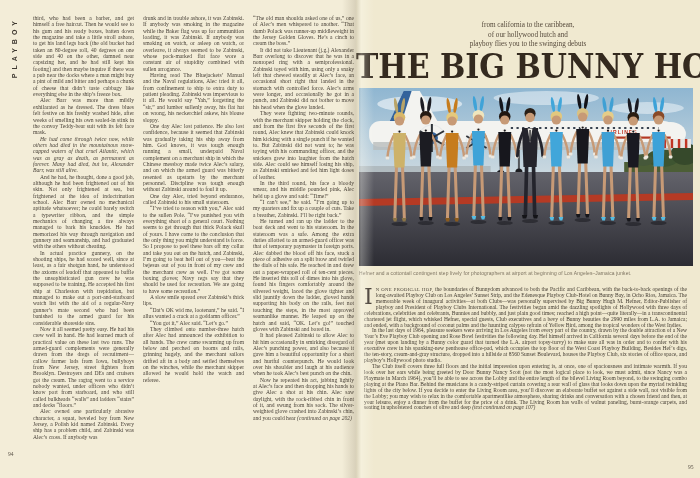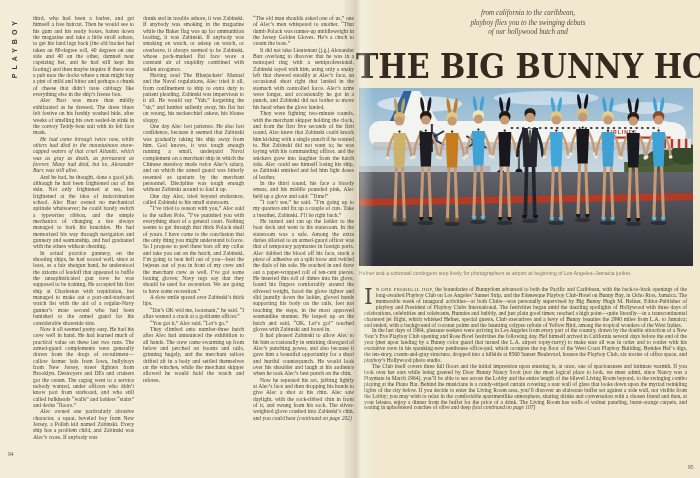--- a/index.html
+++ b/index.html
@@ -11,21 +11,21 @@
           background:linear-gradient(90deg,rgba(100,85,55,0) 0%,rgba(90,74,45,.17) 42%,rgba(255,255,246,.32) 60%,rgba(100,85,55,0) 100%);}
   .spine{position:absolute;left:11px;top:17px;writing-mode:vertical-rl;transform:rotate(180deg);
          font-family:"Liberation Sans",sans-serif;font-weight:bold;font-size:7px;letter-spacing:4px;color:#3e3830;}
   .cols{position:absolute;left:33px;top:15px;width:321px;height:452px;display:flex;gap:9px;}
   .col{flex:1 1 0;font-size:5.6px;line-height:6.35px;text-align:justify;color:#4a433a;overflow:hidden;}
   .col p{margin:0;text-indent:7px;}
   .col p.noindent{text-indent:0;}
   .col p.italic{font-style:italic;}
   .folio-left{position:absolute;left:8px;top:451px;font-size:5.6px;color:#5c554a;}
   .folio-right{position:absolute;left:332px;top:464px;font-size:5.6px;color:#5c554a;}
-  .intro{position:absolute;left:0;top:9px;width:100%;text-align:center;font-style:italic;
+  .intro{position:absolute;left:0;top:21px;width:100%;text-align:center;
          font-size:7.2px;line-height:9.7px;color:#55493b;}
   .bigtitle{position:absolute;left:0;top:50px;width:100%;text-align:center;
             font-family:"DejaVu Serif",serif;font-weight:bold;font-size:30px;line-height:1;
             color:#342a1f;letter-spacing:0px;transform:scaleY(1.12);transform-origin:50% 0;white-space:nowrap;}
   .photo{position:absolute;left:3px;top:88px;width:334px;height:178px;display:block;}
   .caption{position:absolute;left:3px;top:271px;width:334px;font-family:"Liberation Sans",sans-serif;
            font-size:4.9px;letter-spacing:.15px;color:#7b715f;}
   .bodytext{position:absolute;left:8px;top:287px;width:323px;font-size:5.5px;line-height:5.92px;
             text-align:justify;color:#443d33;}
   .bodytext p{margin:0;text-indent:8px;}
@@ -74,22 +74,22 @@
           <p class="indent">It had pleased Zabinski to allow Alec to hit him occasionally in smirking disregard of Alec’s punching power, and also because it gave him a beautiful opportunity for a short and hurtful counterpunch. He would look over his shoulder and laugh at his audience when he took Alec’s best punch on the chin.</p>
           <p class="indent">Now he repeated his act, jabbing lightly at Alec’s face and then dropping his hands to give Alec a shot at his chin. Alec saw daylight, with the rock-ribbed chin in front of it, and swung from his sock. The silver-weighted glove crashed into Zabinski’s chin, and you could hear<i> (continued on page 202)</i></p>
         </div>
     </div>
     <div class="folio-left">94</div>
   </div>
 
   <div class="page-right">
     <div class="intro">
         <div>from california to the caribbean,</div>
+        <div>of our hollywood hutch and</div>
         <div>playboy flies you to the swinging debuts</div>
-        <div>of our hollywood hutch and</div>
       </div>
     <div class="bigtitle">THE BIG BUNNY HOP</div>
 
     <svg class="photo" viewBox="0 0 330 178" preserveAspectRatio="none">
       <defs>
         <linearGradient id="g-sky" x1="0" y1="0" x2="0" y2="1">
           <stop offset="0%" stop-color="#8fb6d1"></stop>
           <stop offset="100%" stop-color="#cfdbe1"></stop>
         </linearGradient>
         <linearGradient id="g-tarmac" x1="0" y1="0" x2="0" y2="1">

